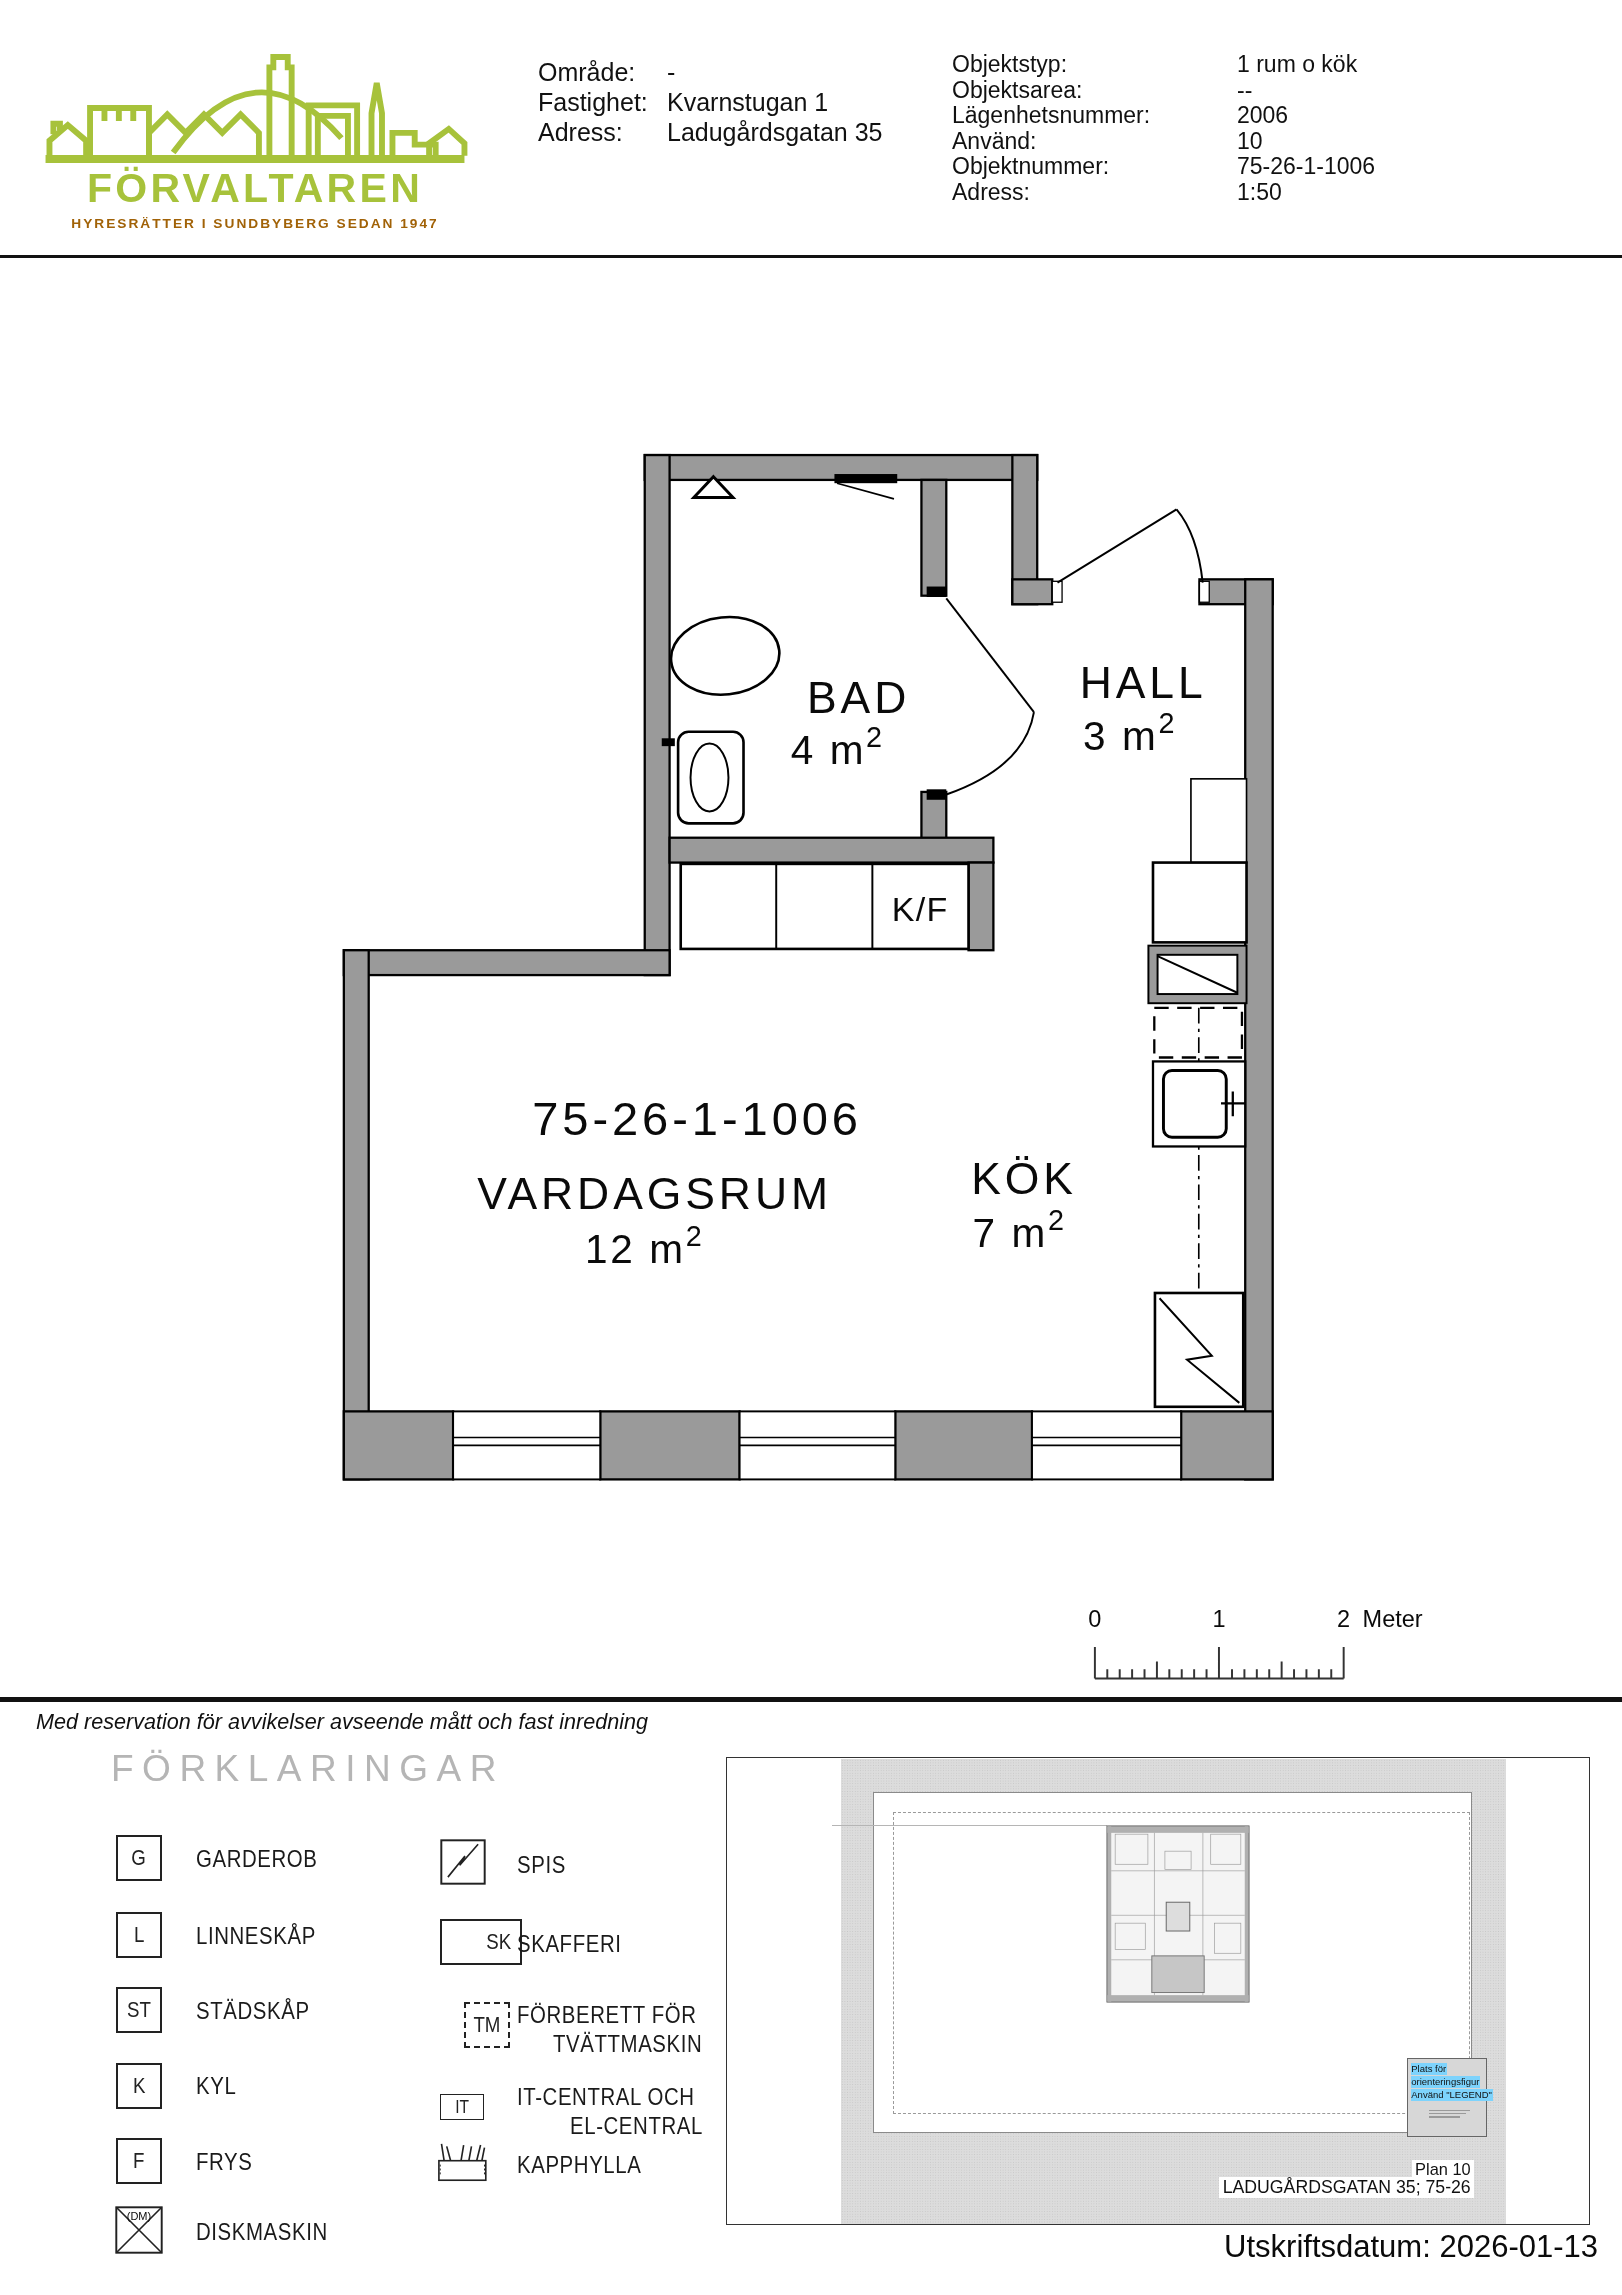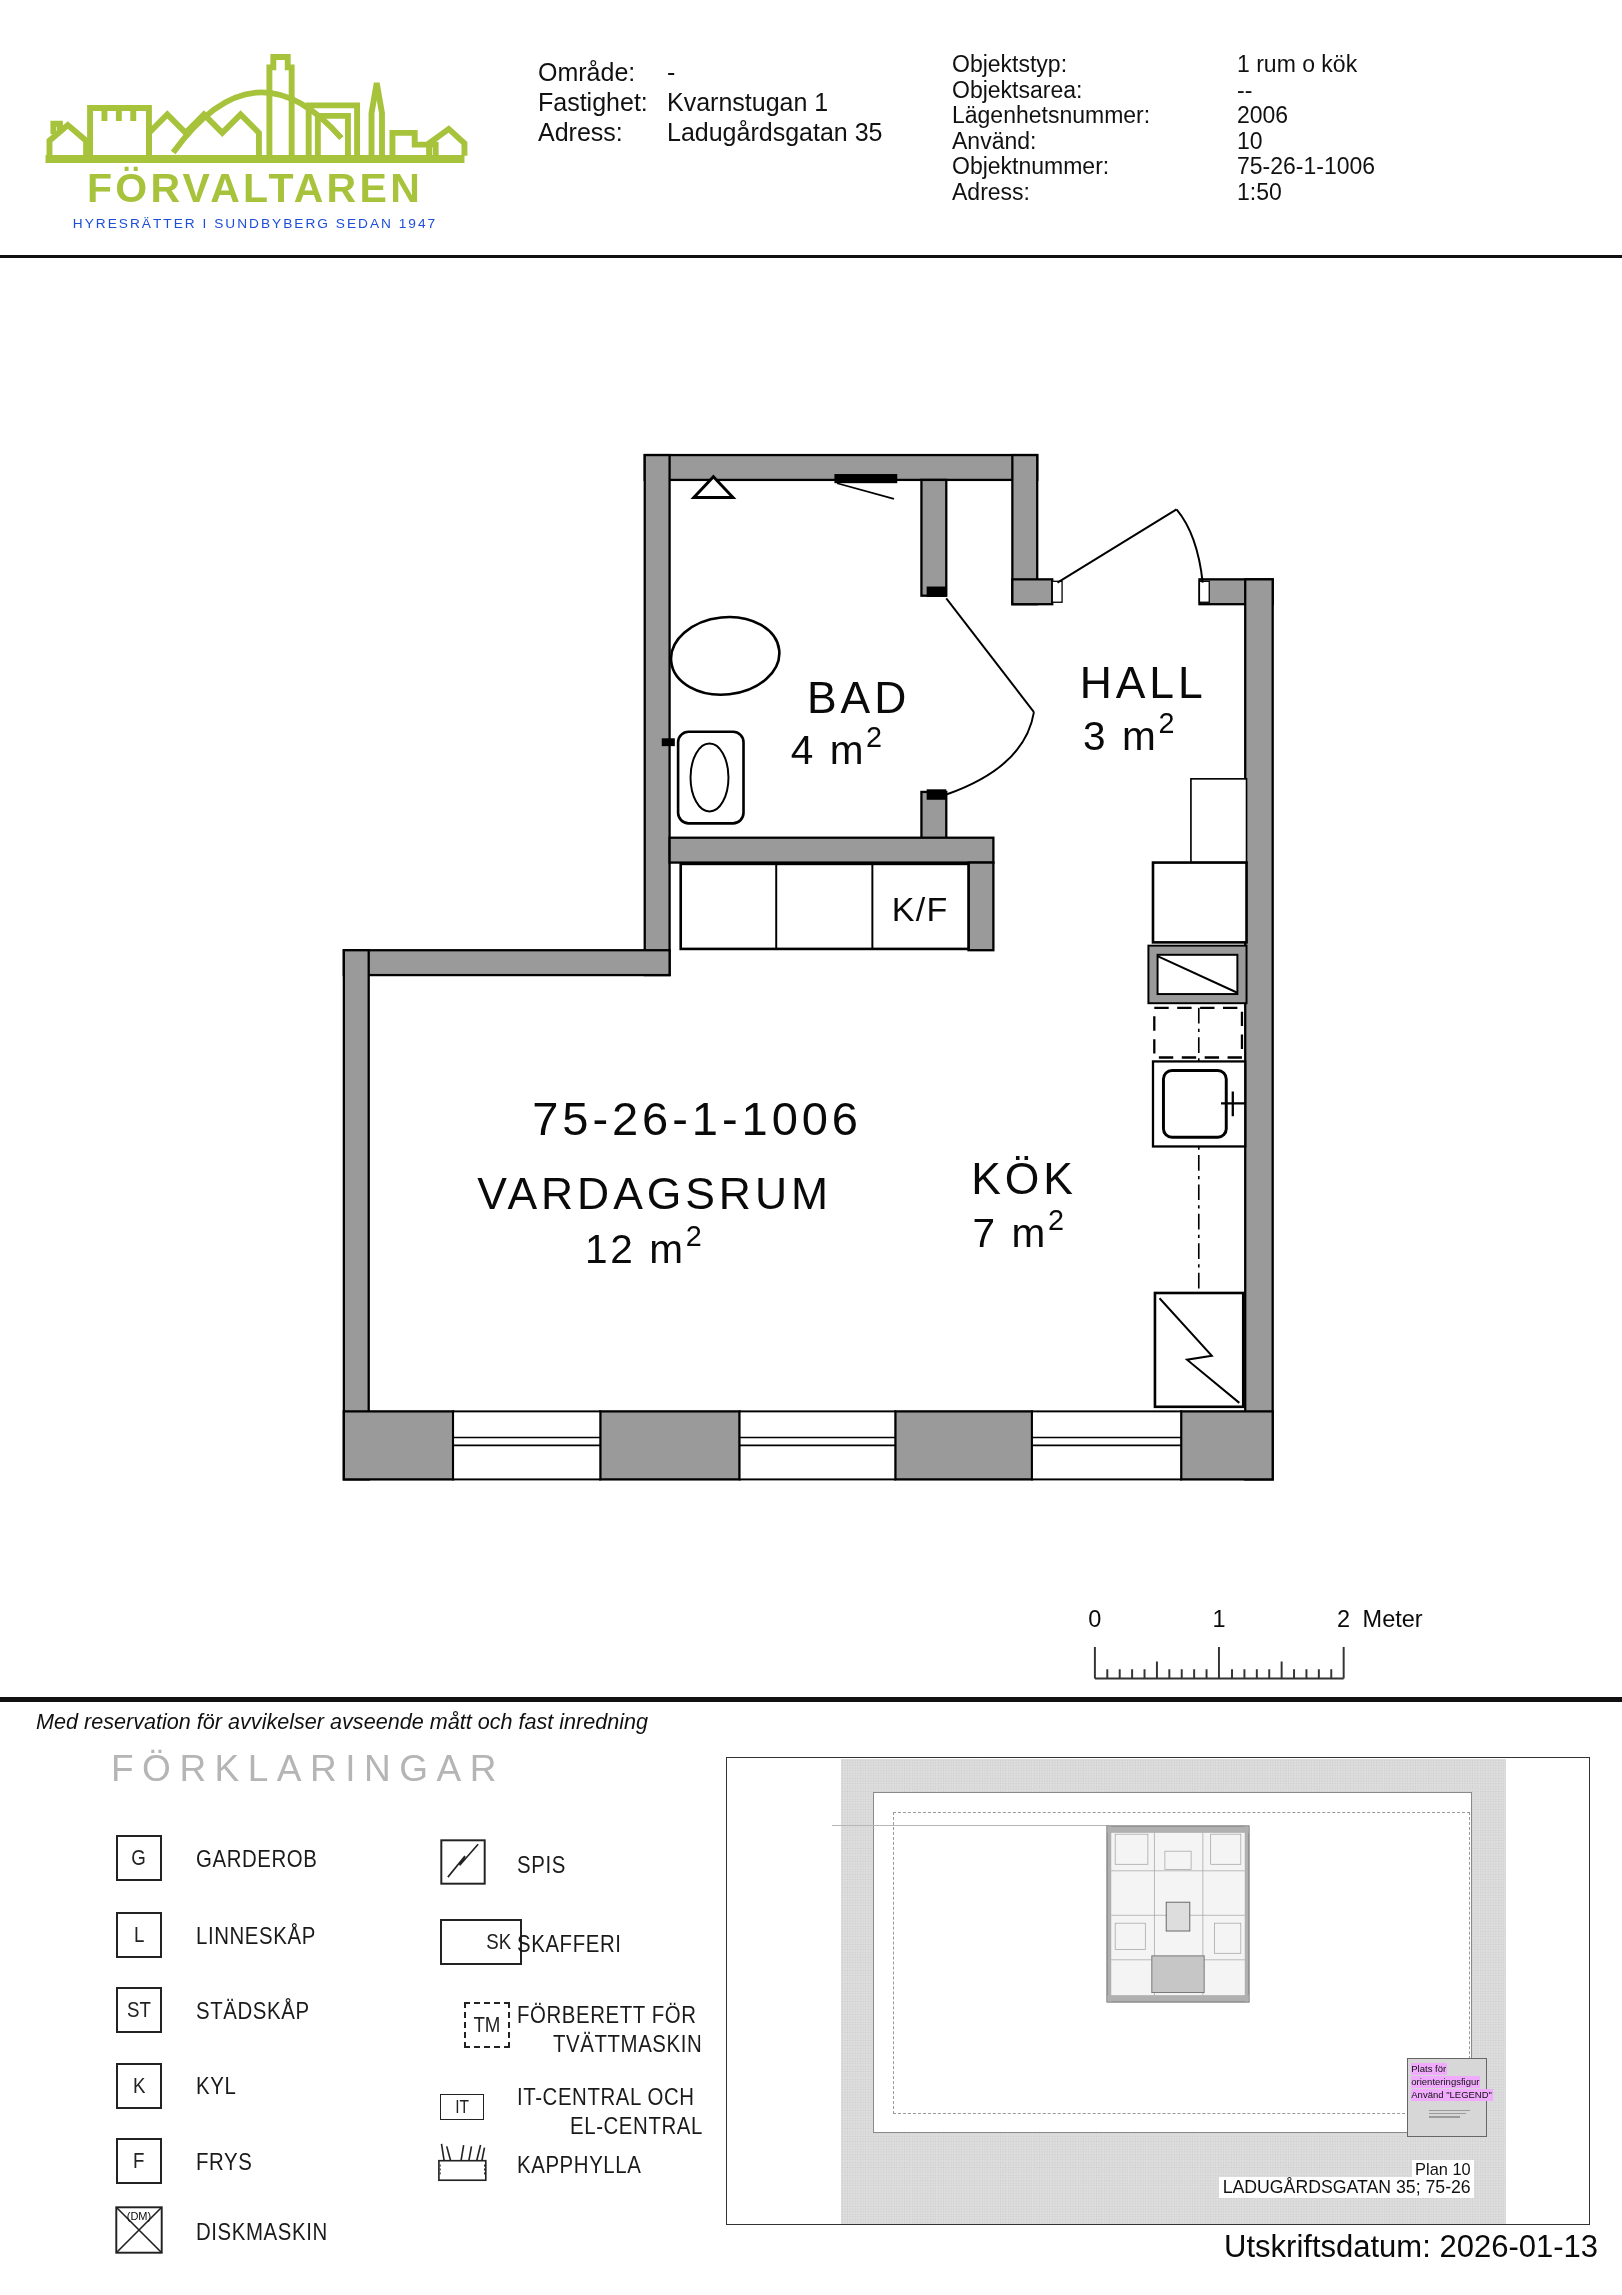--- a/index.html
+++ b/index.html
@@ -7,21 +7,21 @@
         font-family:"Liberation Sans",sans-serif;color:#111;overflow:hidden;}
   .abs{position:absolute;}
   .hdr-label{position:absolute;left:538px;font-size:25px;color:#111;white-space:nowrap;}
   .hdr-value{position:absolute;left:667px;font-size:25px;color:#111;white-space:nowrap;}
   .hdr2-label{position:absolute;left:952px;font-size:23px;color:#111;white-space:nowrap;}
   .hdr2-value{position:absolute;left:1237px;font-size:23px;color:#111;white-space:nowrap;}
   .divider{position:absolute;left:0;width:1623px;background:#111;}
   .logo-name{position:absolute;left:39px;top:165px;width:432px;text-align:center;
              font-size:41px;font-weight:800;letter-spacing:3.3px;color:#a7c23b;white-space:nowrap;}
   .logo-tag{position:absolute;left:39px;top:216px;width:432px;text-align:center;
-            font-size:13.7px;font-weight:400;letter-spacing:2px;color:#1d4ed8;white-space:nowrap;}
+            font-size:13.7px;font-weight:700;letter-spacing:2px;color:#a16207;white-space:nowrap;}
   .disclaimer{position:absolute;left:36px;top:1709px;font-size:21.6px;font-style:italic;color:#111;}
   .leg-title{position:absolute;left:111px;top:1748px;font-size:37px;color:#b5b5b5;
              letter-spacing:8.5px;font-weight:400;}
   .cad{display:inline-block;transform:scaleX(.85);transform-origin:0 50%;white-space:nowrap;}
   .cad-c{display:inline-block;transform:scaleX(.85);transform-origin:50% 50%;white-space:nowrap;}
   .legbox{position:absolute;width:42px;height:42px;border:2px solid #222;background:#fff;
           display:flex;align-items:center;justify-content:center;font-size:22px;color:#222;}
   .legbox.dashed{border-style:dashed;}
   .legbox.flat{height:23.6px;}
   .leglabel{position:absolute;font-size:24px;color:#1a1a1a;letter-spacing:0.7px;}
@@ -29,21 +29,21 @@
   .mapbox{position:absolute;left:726px;top:1757px;width:864px;height:468px;
           background:#fff;border:1.6px solid #333;box-sizing:border-box;}
   .graypanel{position:absolute;left:114px;top:1.3px;width:665px;height:465px;background-color:#dcdcdc;
              background-image:radial-gradient(#c6c6c6 0.7px, transparent 0.7px);background-size:2.6px 2.6px;}
   .whitesheet{position:absolute;left:146px;top:34px;width:599px;height:341px;background:#fff;
               border:0.7px solid #8a8a8a;box-sizing:border-box;}
   .dashedbound{position:absolute;left:166px;top:54px;width:577px;height:302px;
                border:1px dashed #9a9a9a;box-sizing:border-box;}
   .notebox{position:absolute;left:680px;top:300px;width:80px;height:79px;background:#d7d7d7;
            border:1px solid #666;box-sizing:border-box;padding:3.3px 2.6px;}
-  .notebox .nline{display:inline-block;background:#f0abfc;font-size:9.5px;line-height:11.8px;
+  .notebox .nline{display:inline-block;background:#7dd3fc;font-size:9.5px;line-height:11.8px;
                   color:#111;padding:0 0.7px;white-space:nowrap;}
   .microbar{height:1.3px;background:#9a9a9a;margin:2px 0 0 18.3px;}
   .mapstrip{position:absolute;background:#fff;color:#111;white-space:nowrap;padding:0 3.3px;}
   .footer{position:absolute;right:25px;top:2229px;font-size:31px;color:#0a0a0a;white-space:nowrap;}
   svg text{font-family:"Liberation Sans",sans-serif;fill:#0a0a0a;}
 </style>
 </head>
 <body>
 
 <div id="page">

